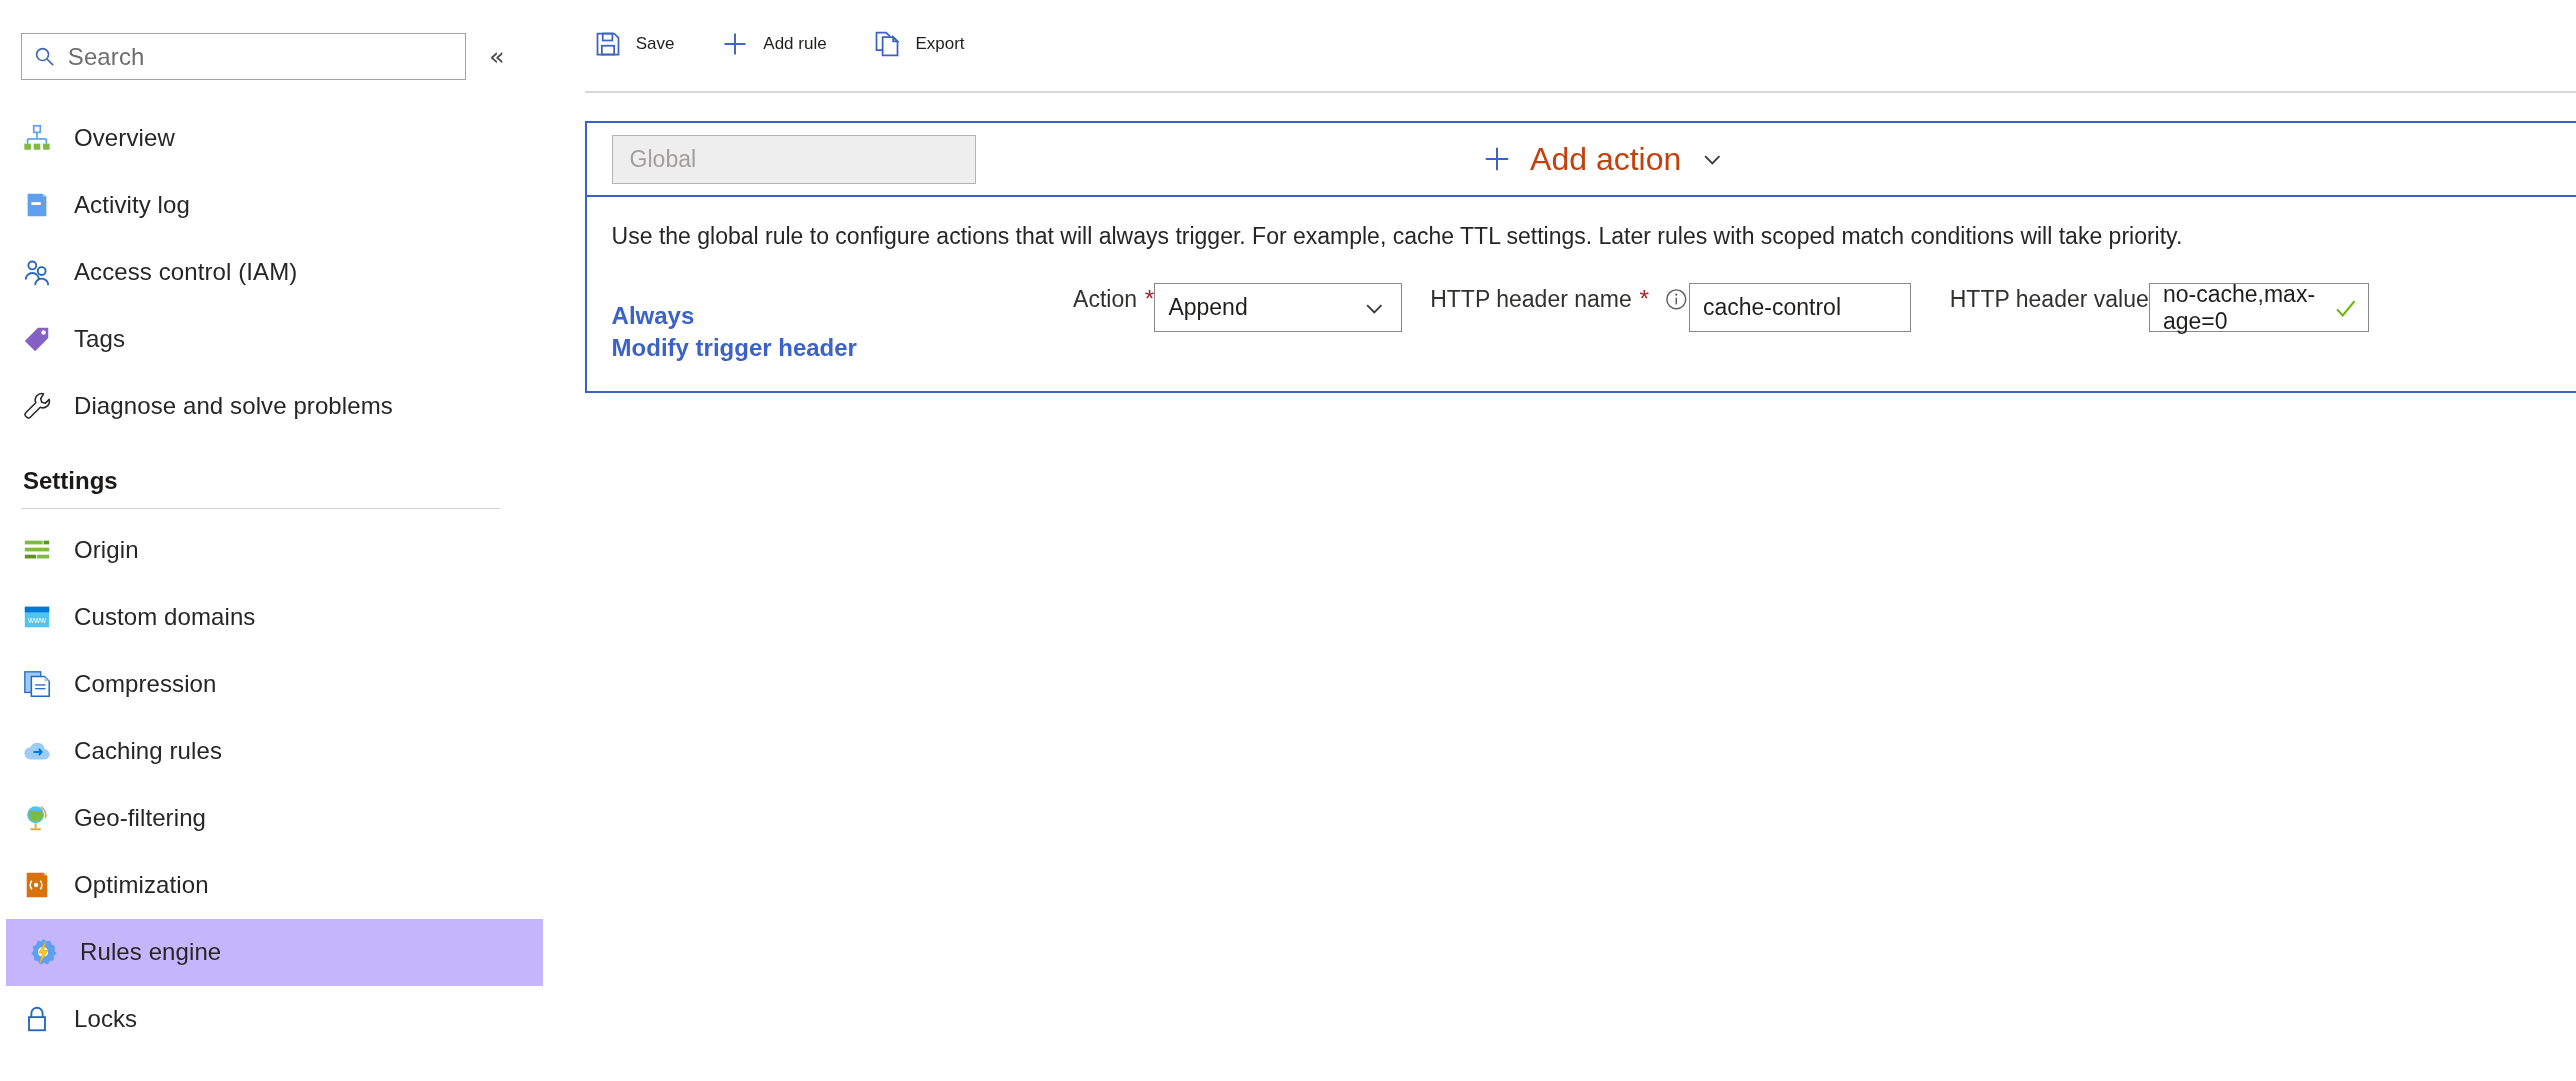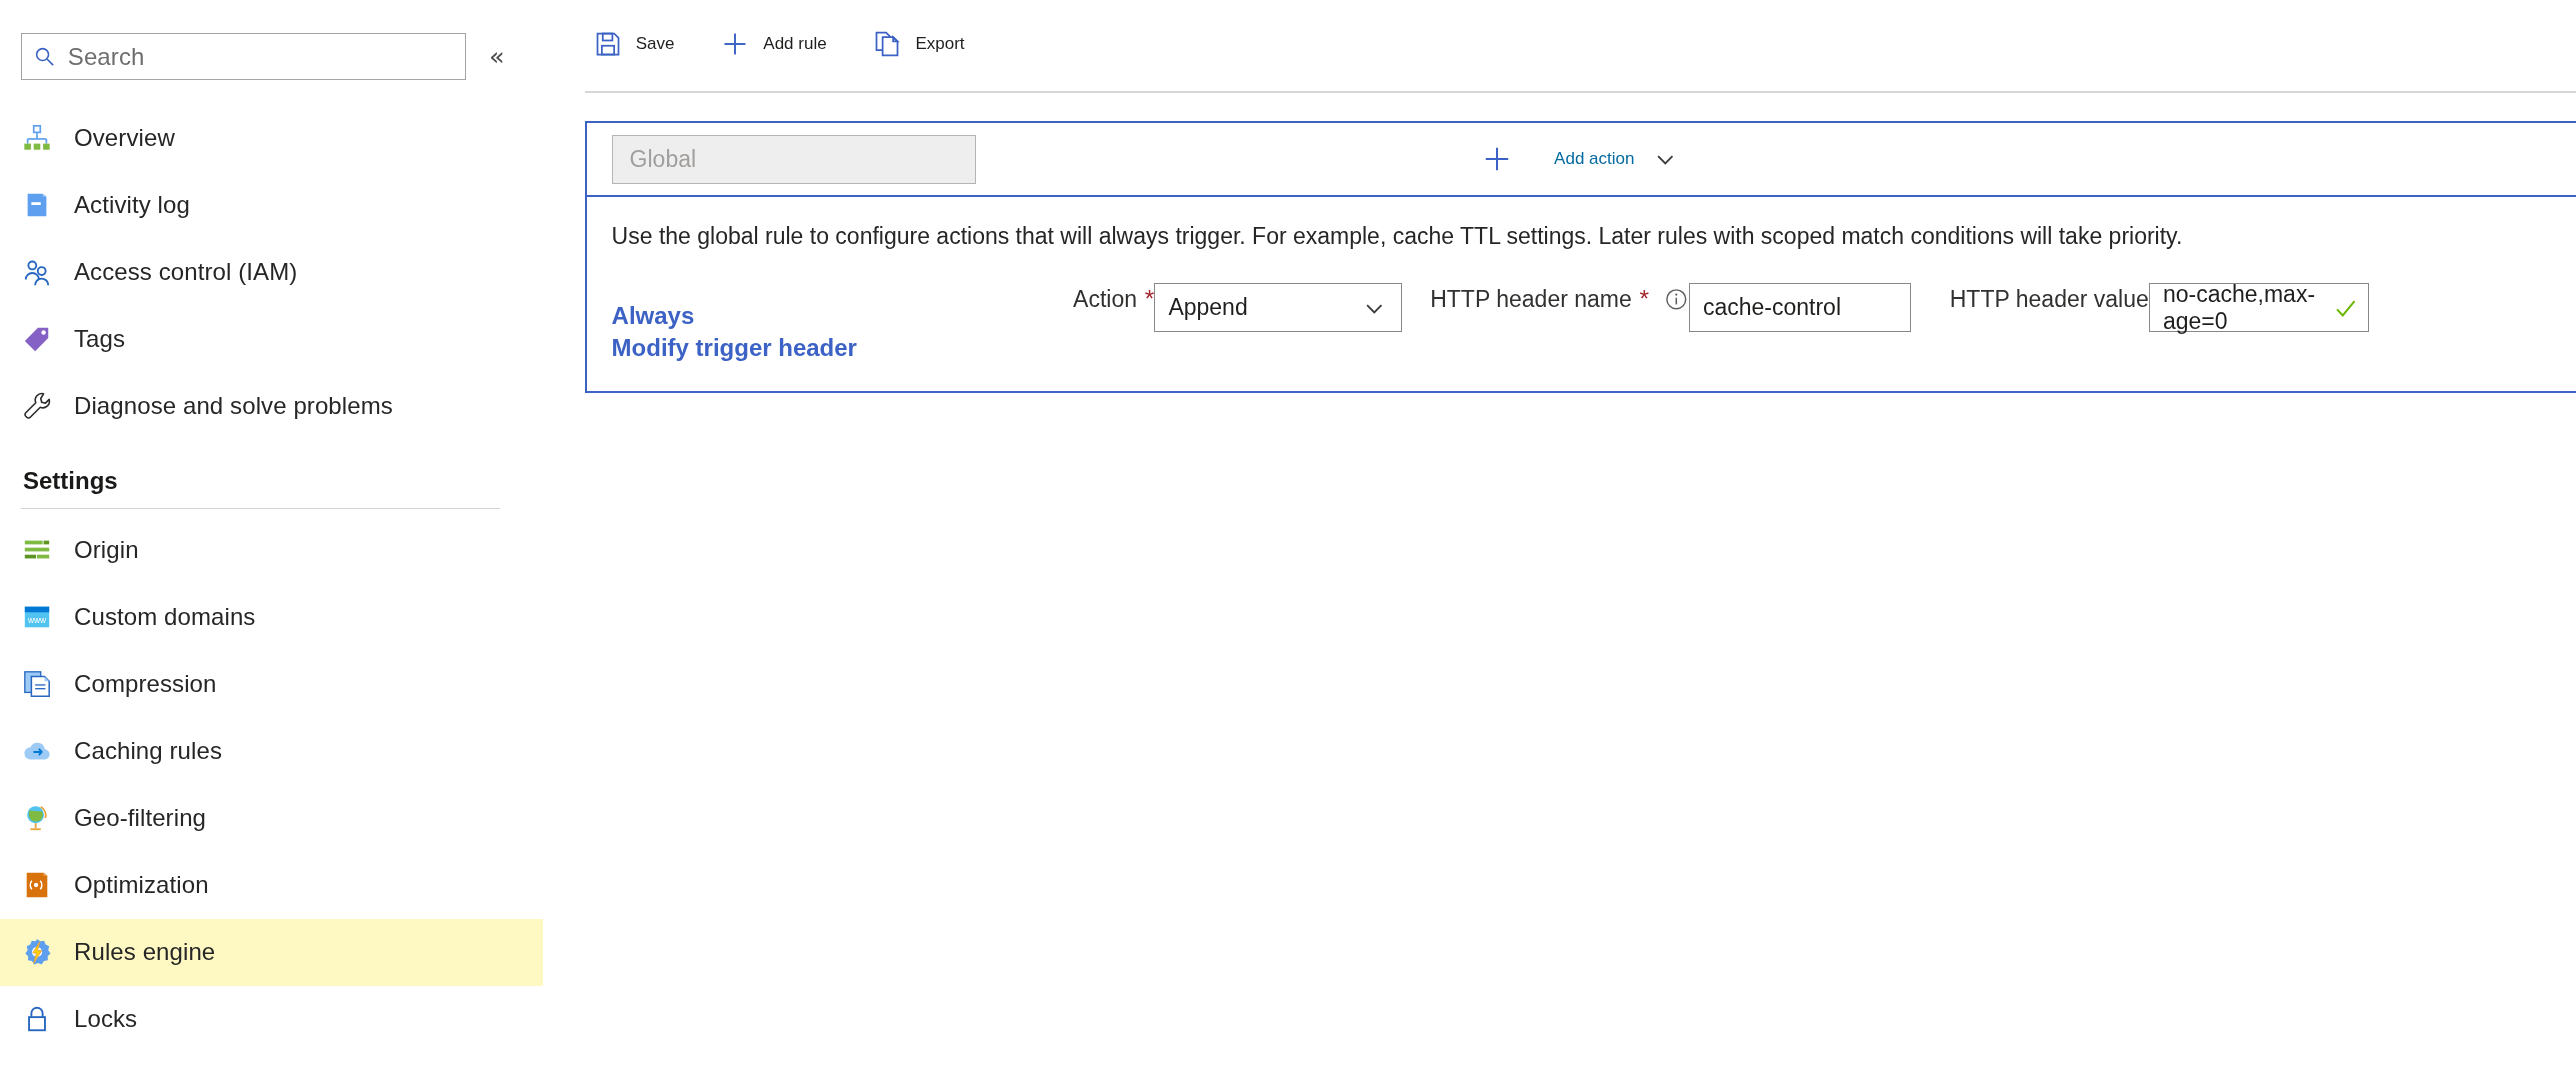--- a/index.html
+++ b/index.html
@@ -40,21 +40,21 @@
     cursor: pointer; user-select: none;
     font-family: "DejaVu Sans", sans-serif;
   }
 
   .nav-list { margin-top: 17px; }
   .nav-item {
     display: flex; align-items: center;
     height: 67px; padding-left: 21px; gap: 21px;
     cursor: pointer;
   }
-  .nav-item.selected { background: #fef9c3; }
+  .nav-item.selected { background: #c4b5fd; margin-left: 6px; }
   .nav-icon { width: 32px; height: 32px; flex: 0 0 32px; display:flex; align-items:center; justify-content:center; }
   .nav-label { font-size: 24px; color: #262626; white-space: nowrap; letter-spacing: 0.1px; }
 
   .section-header {
     padding: 28px 0 0 23px;
   }
   .section-title { font-size: 24px; font-weight: bold; color: #1b1a19; }
   .section-rule {
     margin: 13.2px 21px 7.6px 21px;
     height: 0.9px; background: #d2d2d2;
@@ -106,21 +106,21 @@
     color: #a19f9d; font-size: 23px;
     font-family: "Liberation Sans", sans-serif;
     cursor: default;
   }
   .add-action {
     display: flex; align-items: center; gap: 17px;
     margin-left: 496px; cursor: pointer;
     height: 53px; padding: 0 9.5px;
   }
   .add-action .plus { width: 32px; height: 32px; display:flex;align-items:center;justify-content:center; }
-  .add-action .aa-label { font-size: 17px; color: #0369a1; margin-left: 24px; }
+  .add-action .aa-label { font-size: 32px; color: #c2410c; }
   .add-action .chev { width: 28px; height: 28px; display:flex;align-items:center;justify-content:center; }
 
   .card-body { padding: 24.6px 26.5px 28px 24.6px; position: relative; }
   .rule-desc {
     font-size: 23px; color: #262626; line-height: 1.3;
     margin-bottom: 32px; white-space: nowrap;
   }
 
   .action-row { display: flex; align-items: flex-start; position: relative; }
 

